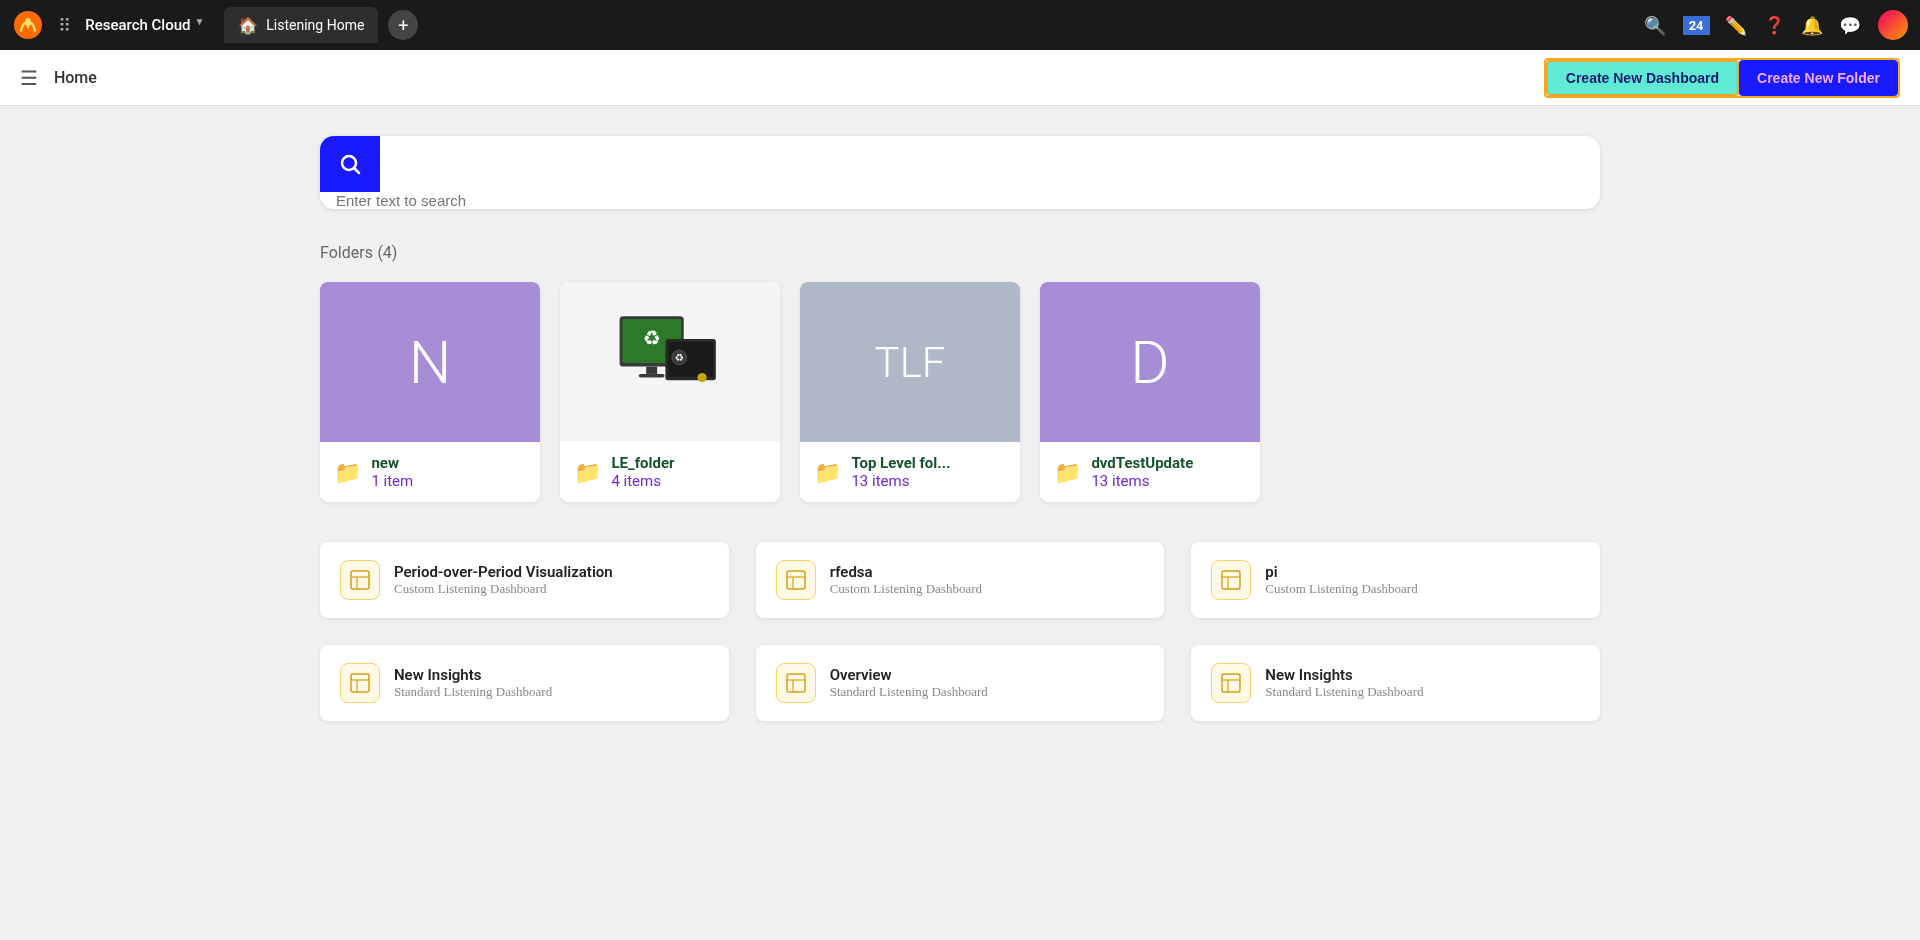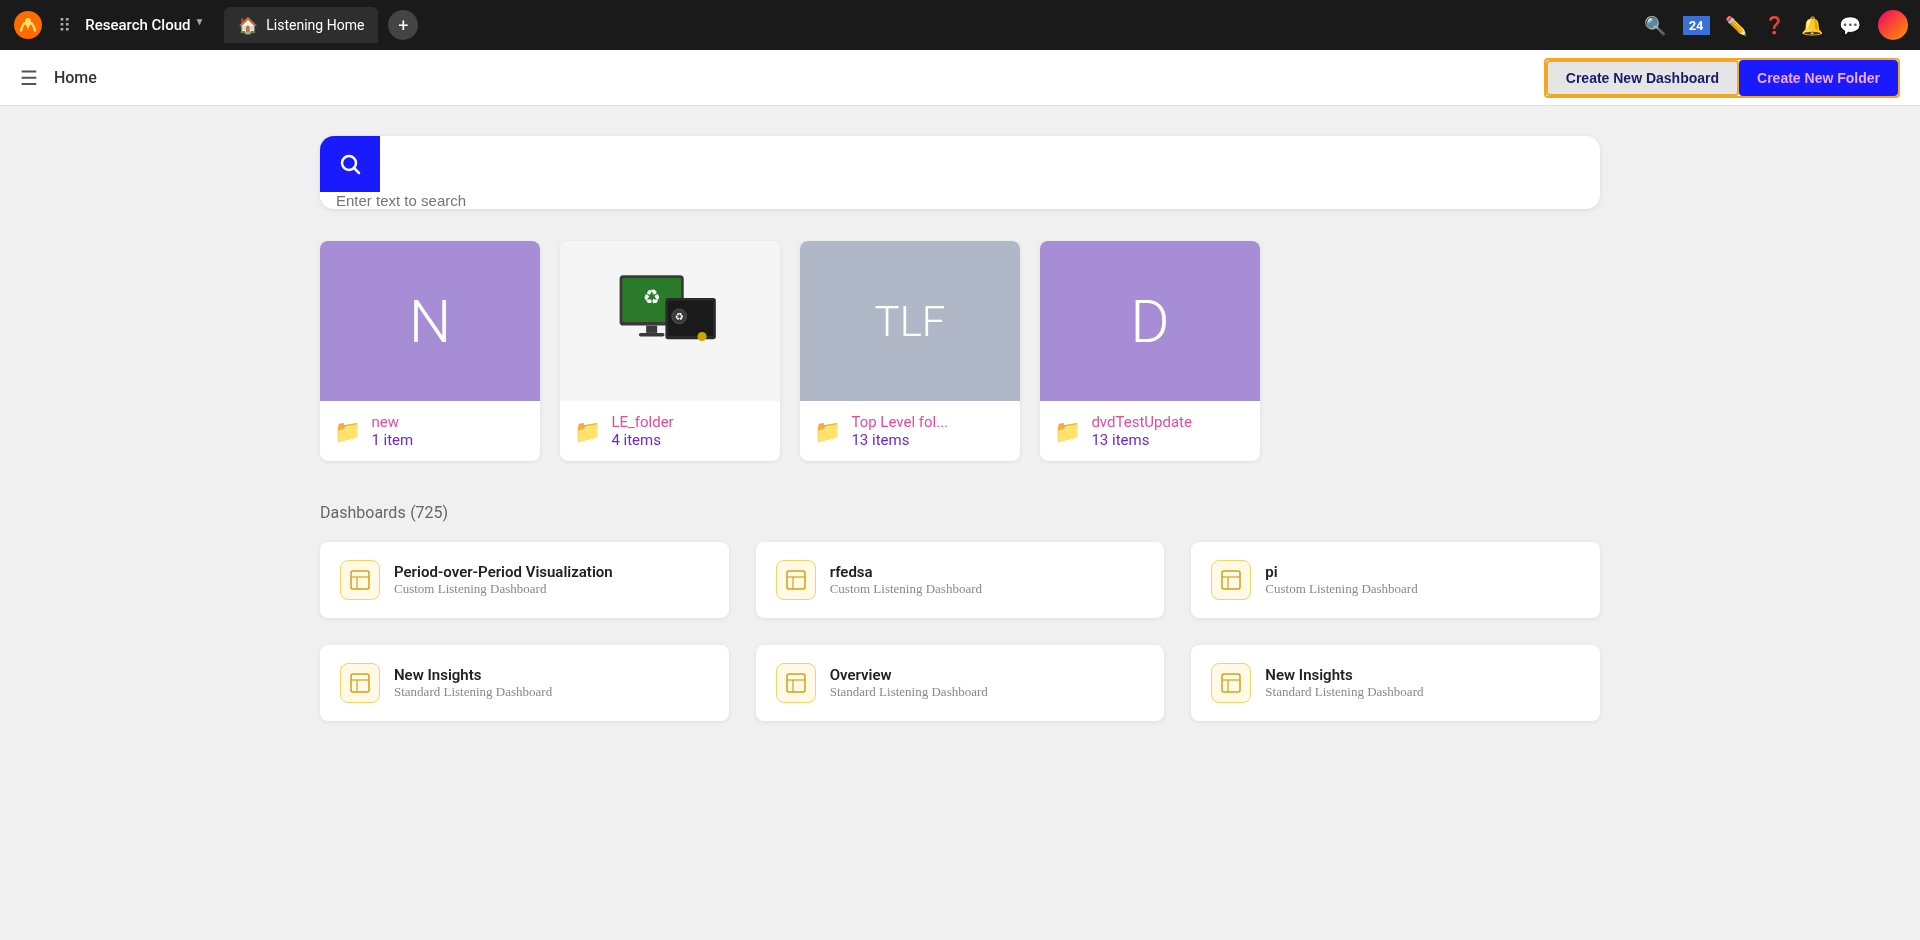--- a/index.html
+++ b/index.html
@@ -34,21 +34,21 @@
 
     
     .header-bar {
       display: flex; align-items: center; background: white; height: 56px;
       padding: 0 20px; border-bottom: 1px solid #e0e0e0;
     }
     .menu-icon { font-size: 20px; cursor: pointer; margin-right: 16px; color: #555; }
     .header-title { font-size: 16px; font-weight: 500; color: #333; }
     .header-actions { margin-left: auto; display: flex; gap: 10px; }
     .btn-create-dashboard {
-      border: 2px solid #f5a623; color: #1a1a6e; background: #e5e5e5;
+      border: 2px solid #f5a623; color: #1a1a6e; background: #5eead4;
       padding: 8px 18px; border-radius: 4px; font-size: 14px; font-weight: 600; cursor: pointer;
       white-space: nowrap;
     }
     .btn-create-folder {
       background: #1a1aff; color: #f0abfc; border: none;
       padding: 8px 18px; border-radius: 4px; font-size: 14px; font-weight: 600; cursor: pointer;
       white-space: nowrap;
     }
     
     .header-actions-wrapper {
@@ -90,21 +90,21 @@
     }
     .folder-thumbnail {
       height: 160px; display: flex; align-items: center; justify-content: center; font-size: 60px; font-weight: 300; color: white;
     }
     .folder-thumb-purple { background: #a78cd6; }
     .folder-thumb-gray { background: #b0b8c8; }
     .folder-info {
       padding: 12px 14px; display: flex; align-items: center; gap: 10px;
     }
     .folder-icon-img { font-size: 22px; }
-    .folder-name { font-size: 15px; font-weight: 400; color: #ec4899; }
+    .folder-name { font-size: 15px; font-weight: 700; color: #14532d; }
     .folder-count { font-size: 15px; color: #6d28d9; }
 
     
     .folder-thumb-computer {
       background: #f5f5f5; display: flex; align-items: center; justify-content: center; height: 160px;
     }
     .computer-svg { width: 110px; height: 110px; }
 
     
     .dashboard-grid {
@@ -180,20 +180,23 @@
     <div class="search-btn">
       <svg width="24" height="24" viewBox="0 0 24 24" fill="none">
         <circle cx="11" cy="11" r="7" stroke="white" stroke-width="2.5"></circle>
         <line x1="16.5" y1="16.5" x2="21" y2="21" stroke="white" stroke-width="2.5" stroke-linecap="round"></line>
       </svg>
     </div>
     <input class="search-input" type="text" placeholder="Enter text to search" style="">
   </div>
 
   <div>
+    <div class="section-title">
+      <span>Folders</span> <span>(4)</span>
+    </div>
 
     <div class="folder-grid">
 
       <div class="folder-card">
         <div class="folder-thumbnail folder-thumb-purple">N</div>
         <div class="folder-info">
           <span class="folder-icon-img">📁</span>
           <div>
             <div class="folder-name">new</div>
             <div class="folder-count">1 item</div>
@@ -248,23 +251,20 @@
             <div class="folder-name">dvdTestUpdate</div>
             <div class="folder-count">13 items</div>
           </div>
         </div>
       </div>
 
     </div>
   </div>
 
   <div>
-    <div class="section-title">
-      <span>Dashboards</span> <span>(725)</span>
-    </div>
 
     <div class="dashboard-grid">
 
       <div class="dashboard-card">
         <div class="dash-icon">
           <svg width="22" height="22" viewBox="0 0 22 22" fill="none">
             <rect x="2" y="2" width="18" height="18" rx="2" stroke="#d4a017" stroke-width="1.5" fill="none"></rect>
             <line x1="2" y1="8" x2="20" y2="8" stroke="#d4a017" stroke-width="1.2"></line>
             <line x1="8" y1="8" x2="8" y2="20" stroke="#d4a017" stroke-width="1.2"></line>
           </svg>

